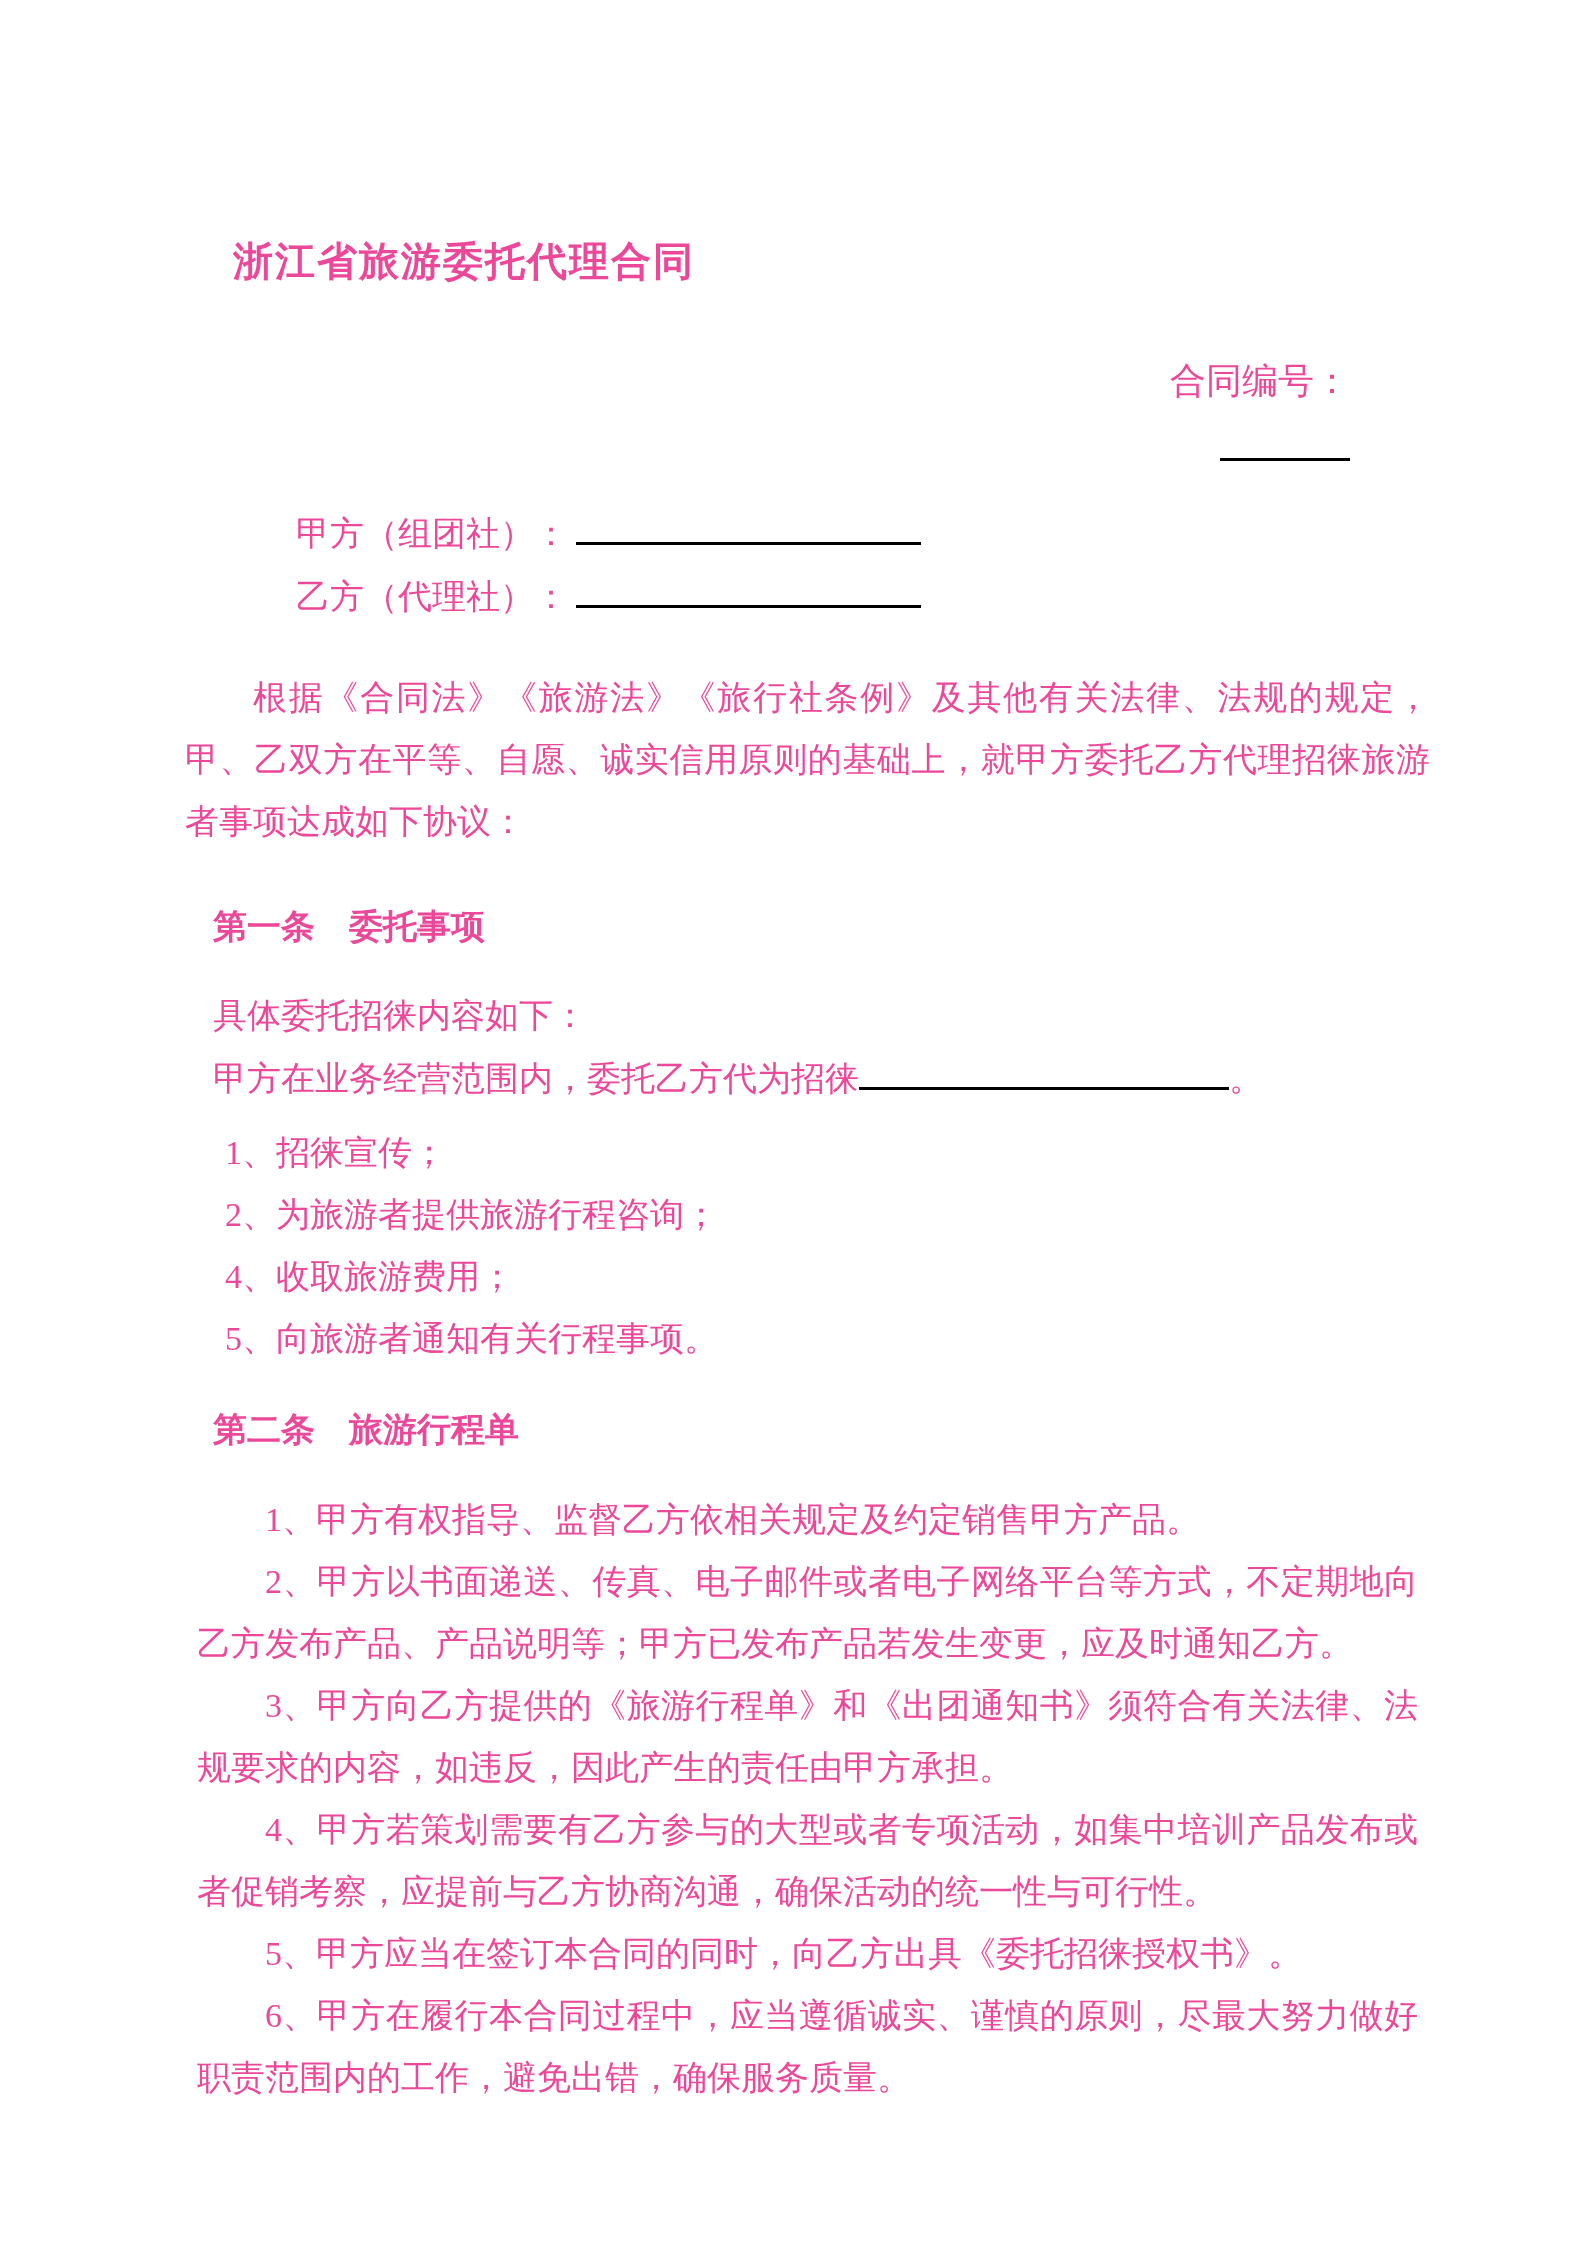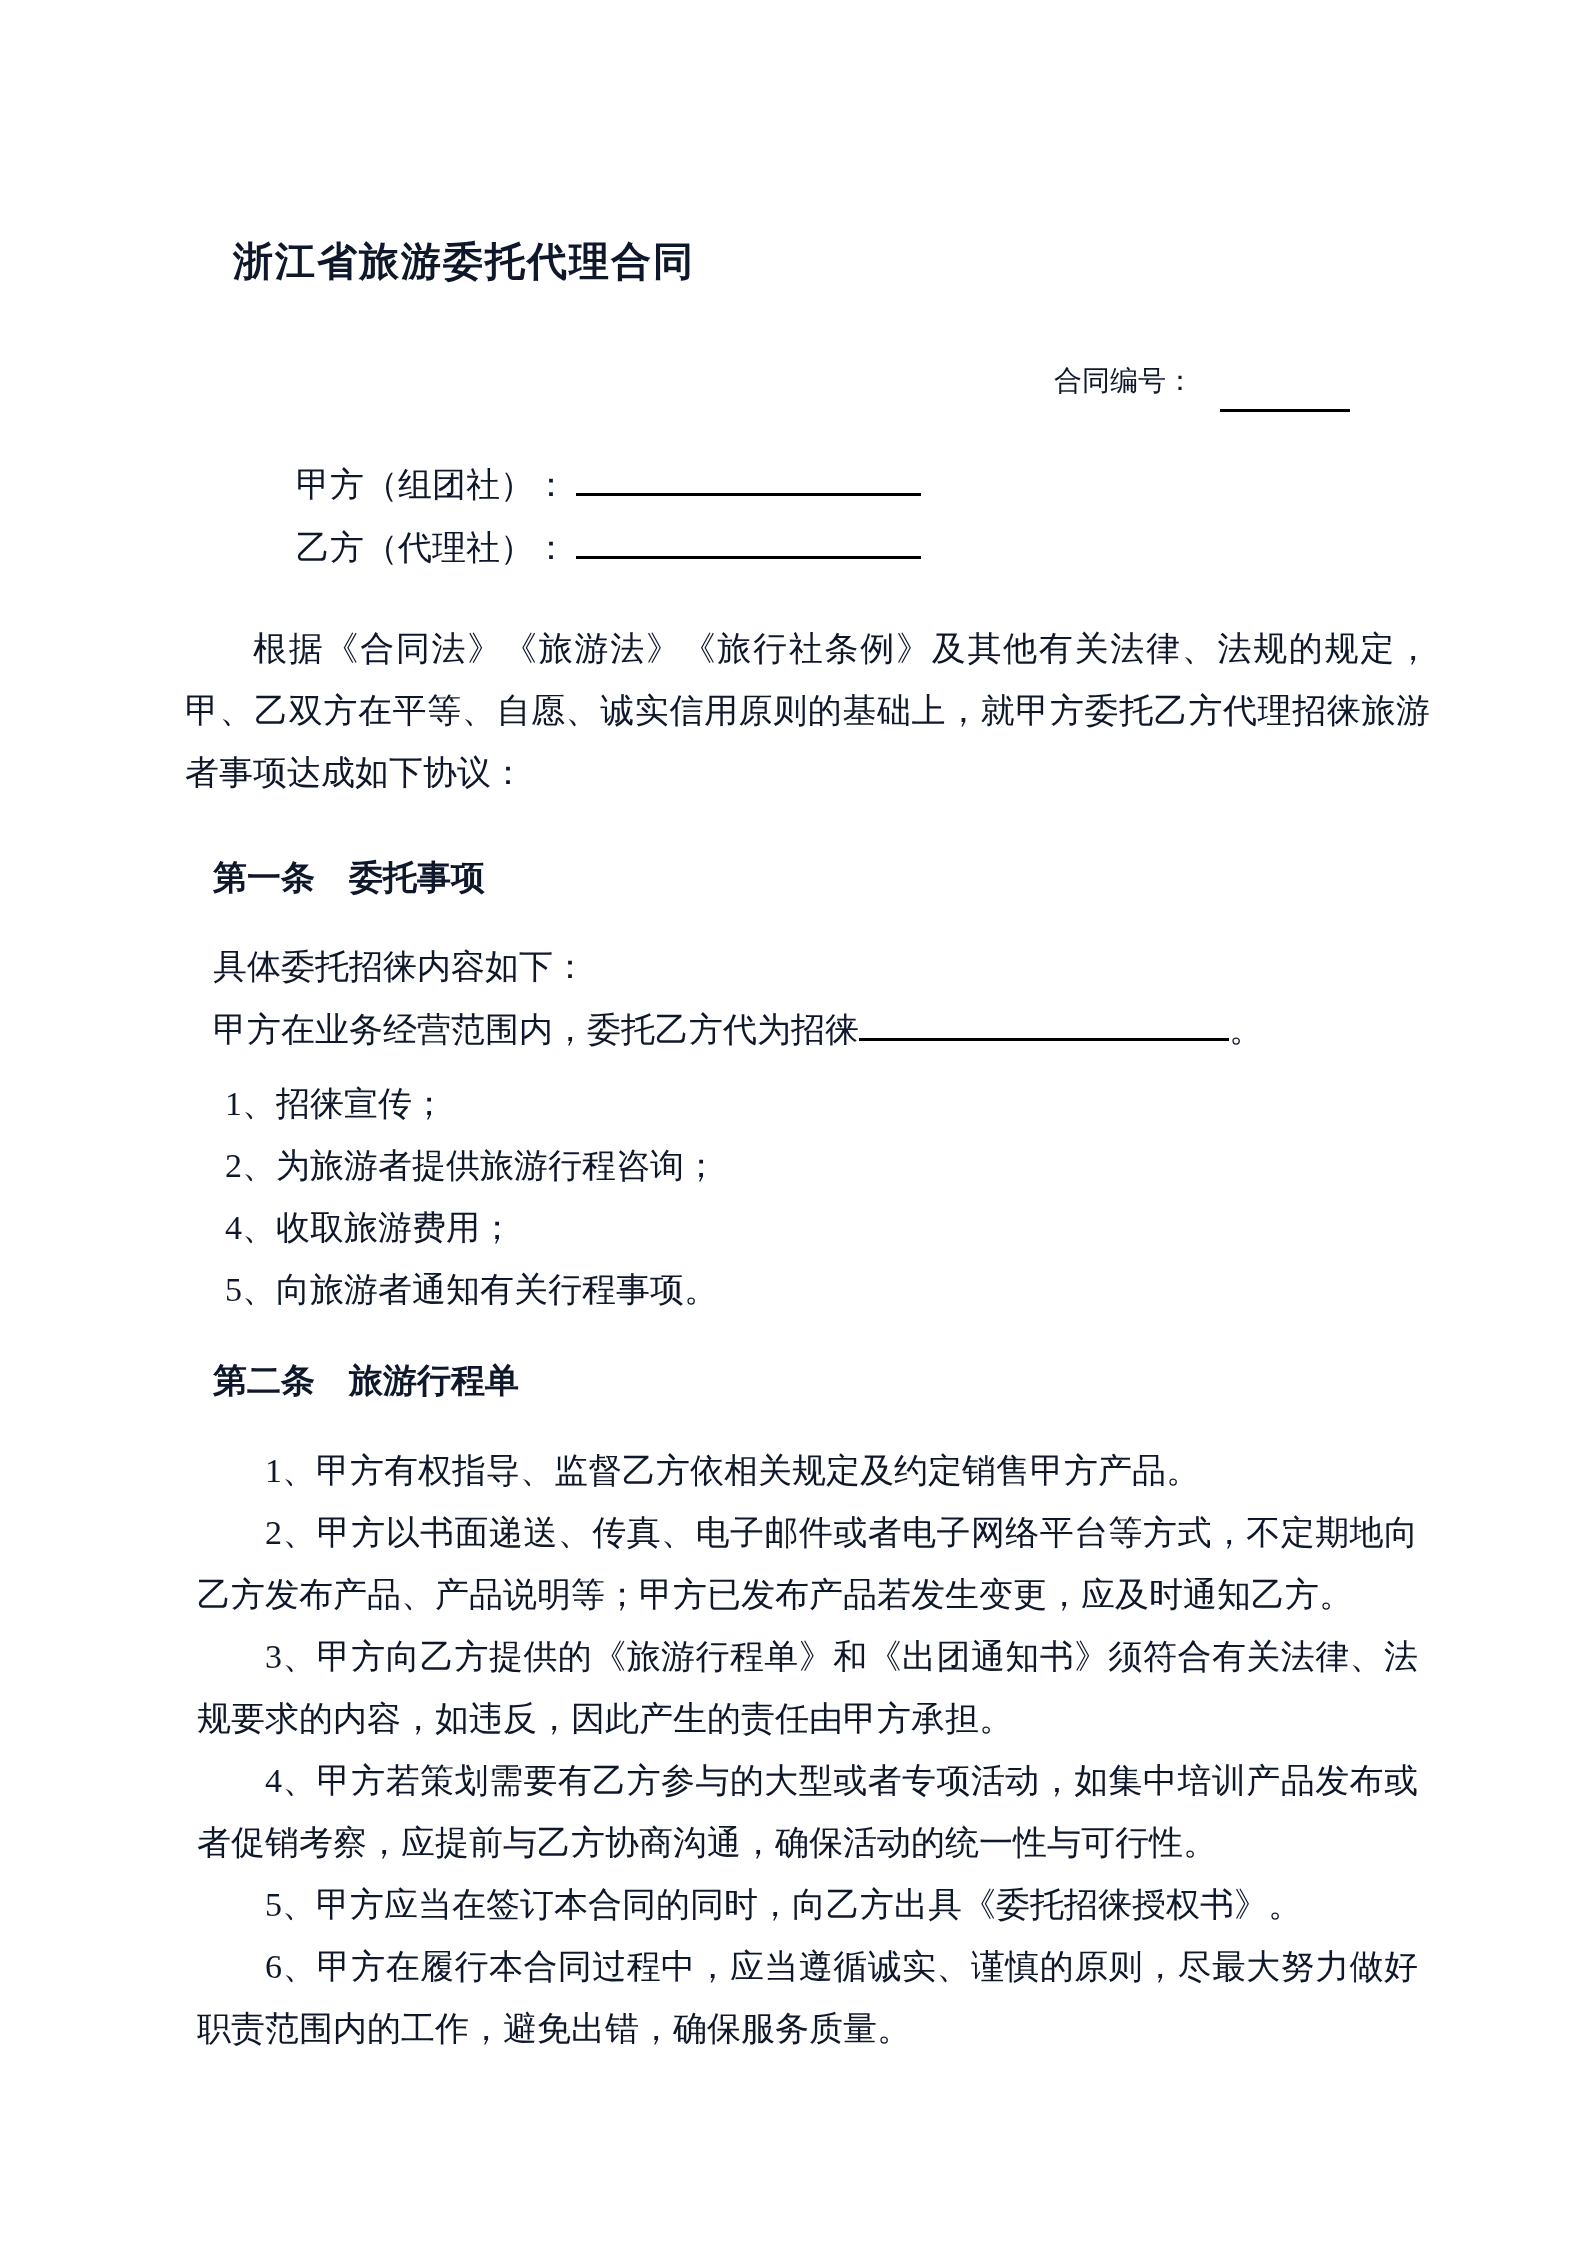--- a/index.html
+++ b/index.html
@@ -5,43 +5,43 @@
   html, body {
     margin: 0;
     padding: 0;
     background: #ffffff;
   }
   .page {
     position: relative;
     width: 1586px;
     height: 2244px;
     background: #ffffff;
-    color: #0f172a;
+    color: #ec4899;
     font-family: "Liberation Serif", serif;
     overflow: hidden;
   }
   .content {
     padding: 0 156px 0 185px;
   }
   .doc-title {
     font-family: "Liberation Sans", sans-serif;
     font-weight: bold;
     font-size: 40px;
     line-height: 62px;
     margin: 230px 0 0 48px;
     letter-spacing: 2px;
   }
   .contract-no-row {
     display: flex;
-    justify-content: flex-end;
     align-items: flex-end;
     margin-top: 58px;
     padding-right: 80px;
-    font-size: 28px;
+    font-size: 36px;
     line-height: 62px;
+    flex-direction: column;
   }
   .contract-no-blank {
     display: inline-block;
     width: 130px;
     height: 46px;
     margin-left: 26px;
     border-bottom: 3px solid #000;
   }
   .party-row {
     font-size: 34px;

